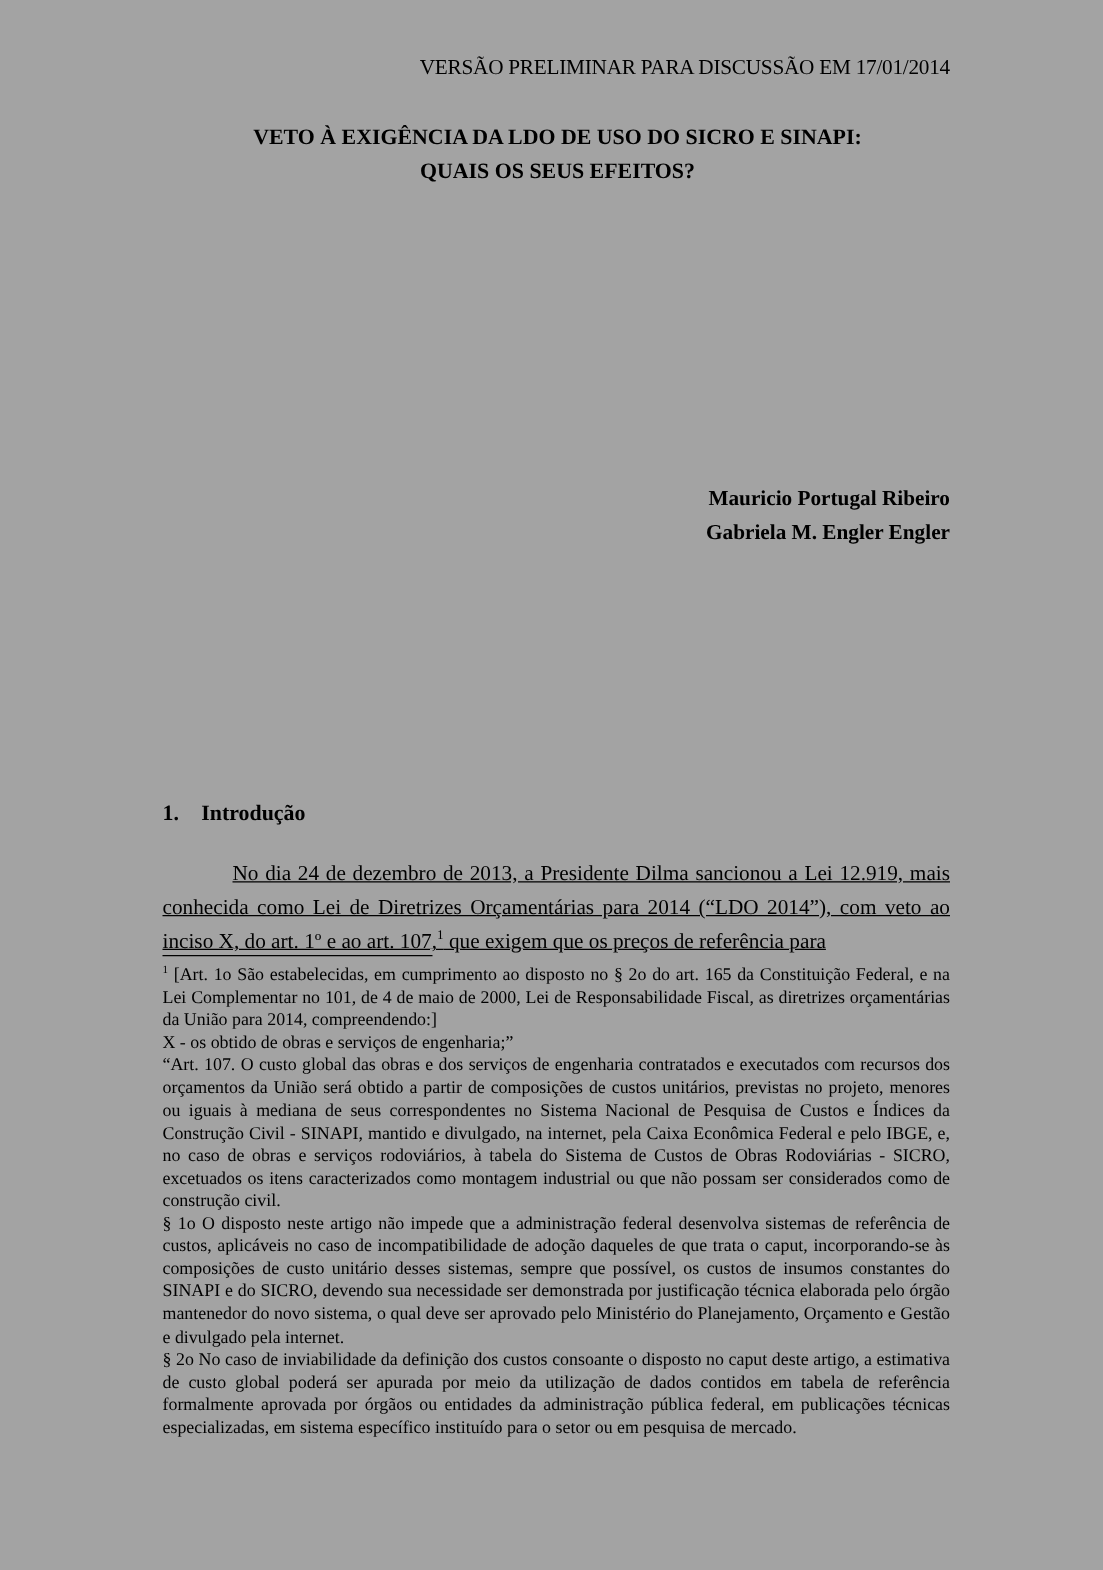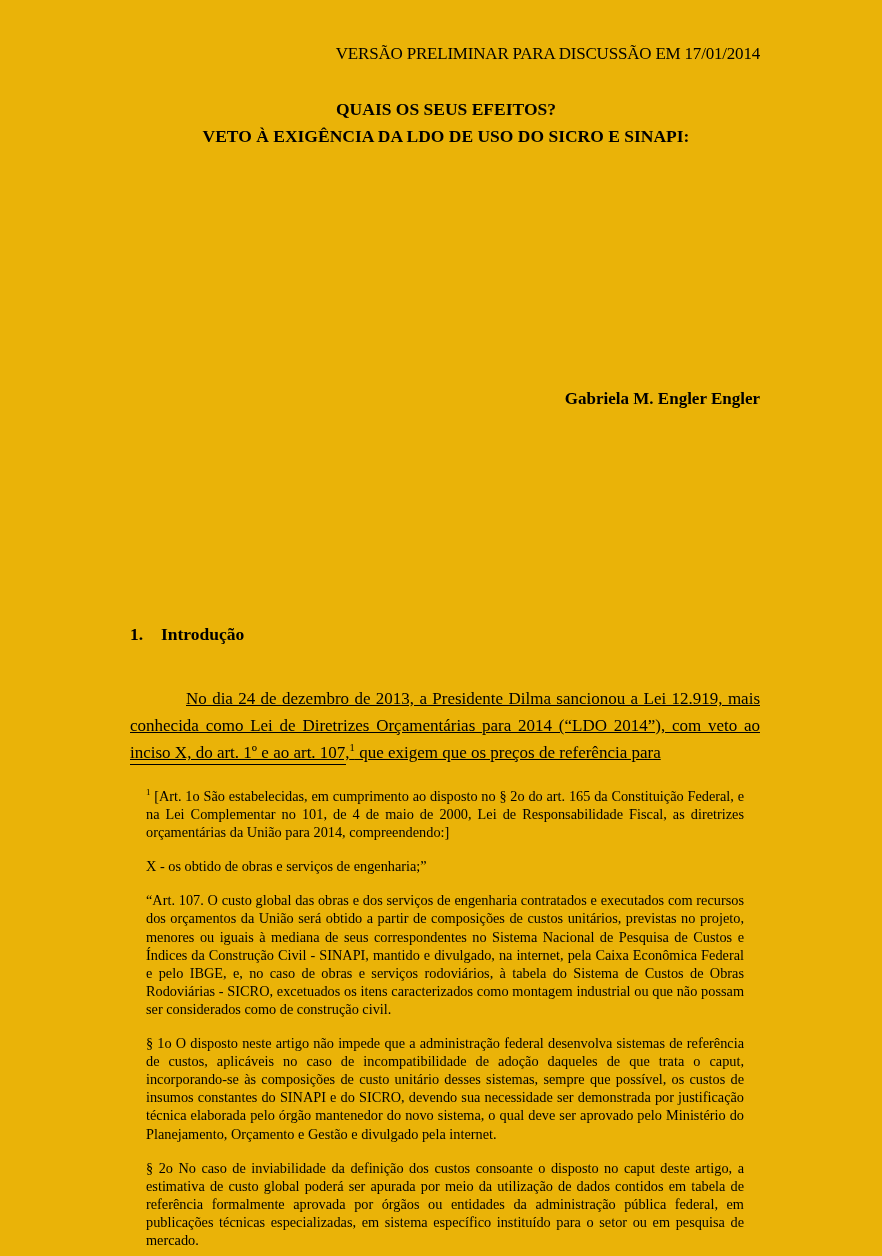--- a/index.html
+++ b/index.html
@@ -4,21 +4,21 @@
 <style>
   html, body {
     margin: 0;
     padding: 0;
     background: #ffffff;
   }
   .page {
     position: relative;
     width: 882px;
     height: 1256px;
-    background: #eab308;
+    background: #a3a3a3;
     color: #000000;
     font-family: "Liberation Serif", "DejaVu Serif", serif;
     overflow: hidden;
   }
   .header-line {
     position: absolute;
     top: 44px;
     left: 130px;
     width: 630px;
     text-align: right;
@@ -41,21 +41,21 @@
     top: 385px;
     left: 130px;
     width: 630px;
     text-align: right;
     font-weight: bold;
     font-size: 17px;
     line-height: 27px;
   }
   .section-heading {
     position: absolute;
-    top: 624px;
+    top: 640px;
     left: 130px;
     font-weight: bold;
     font-size: 17.5px;
   }
   .section-heading .sec-num {
     display: inline-block;
     width: 31px;
   }
   .body-para {
     position: absolute;
@@ -85,36 +85,37 @@
   .footnote {
     position: absolute;
     top: 771px;
     left: 130px;
     width: 630px;
     font-size: 14.3px;
     line-height: 18.1px;
     text-align: justify;
   }
   .footnote p {
-    margin: 16px;
+    margin: 0;
   }
 </style>
 </head>
 <body>
 
 <div class="page">
 
   <div class="header-line">VERSÃO PRELIMINAR PARA DISCUSSÃO EM 17/01/2014</div>
 
   <div class="doc-title">
+    <div>VETO À EXIGÊNCIA DA LDO DE USO DO SICRO E SINAPI:</div>
     <div>QUAIS OS SEUS EFEITOS?</div>
-    <div>VETO À EXIGÊNCIA DA LDO DE USO DO SICRO E SINAPI:</div>
   </div>
 
   <div class="authors">
+    <div>Mauricio Portugal Ribeiro</div>
     <div>Gabriela M. Engler Engler</div>
   </div>
 
   <div class="section-heading">
     <span class="sec-num">1.</span><span>Introdução</span>
   </div>
 
   <p class="body-para"><span>No dia 24 de dezembro de 2013, a Presidente Dilma sancionou a Lei 12.919, mais conhecida como Lei de Diretrizes Orçamentárias para 2014 (“LDO 2014”), com veto ao inciso X, do art. 1º e ao art. 107,</span><sup class="fn-ref">1</sup><span> que exigem que os preços de referência para</span></p>
 
   <div class="footnote-rule"></div>

